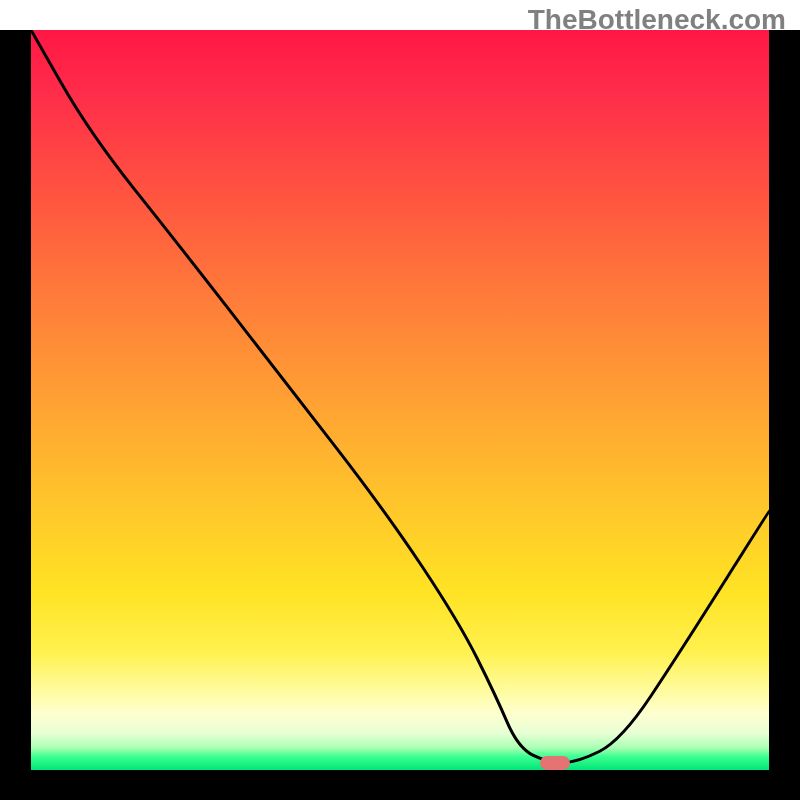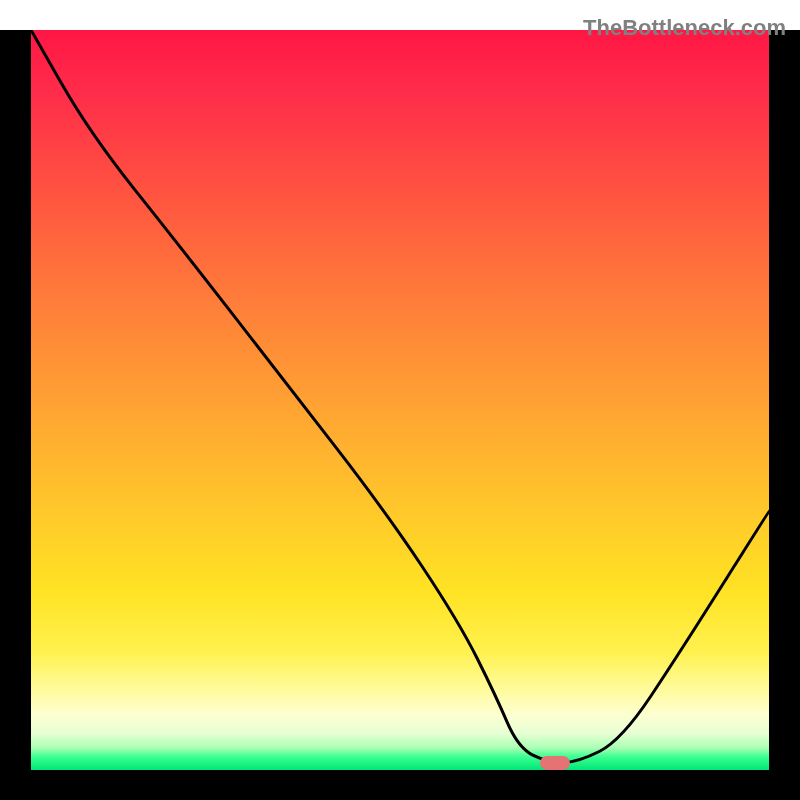--- a/index.html
+++ b/index.html
@@ -12,24 +12,23 @@
     position: relative;
     width: 800px;
     height: 800px;
     background: #fff;
   }
   .watermark {
     position: absolute;
     top: 4px;
     right: 14px;
     color: #808080;
-    font-size: 22px;
+    font-size: 28px;
     font-weight: bold;
     z-index: 10;
-    margin-top: 11px;
   }
   .plot-wrap {
     position: absolute;
     left: 0;
     top: 30px;
     width: 800px;
     height: 770px;
     background: #000;
   }
   

